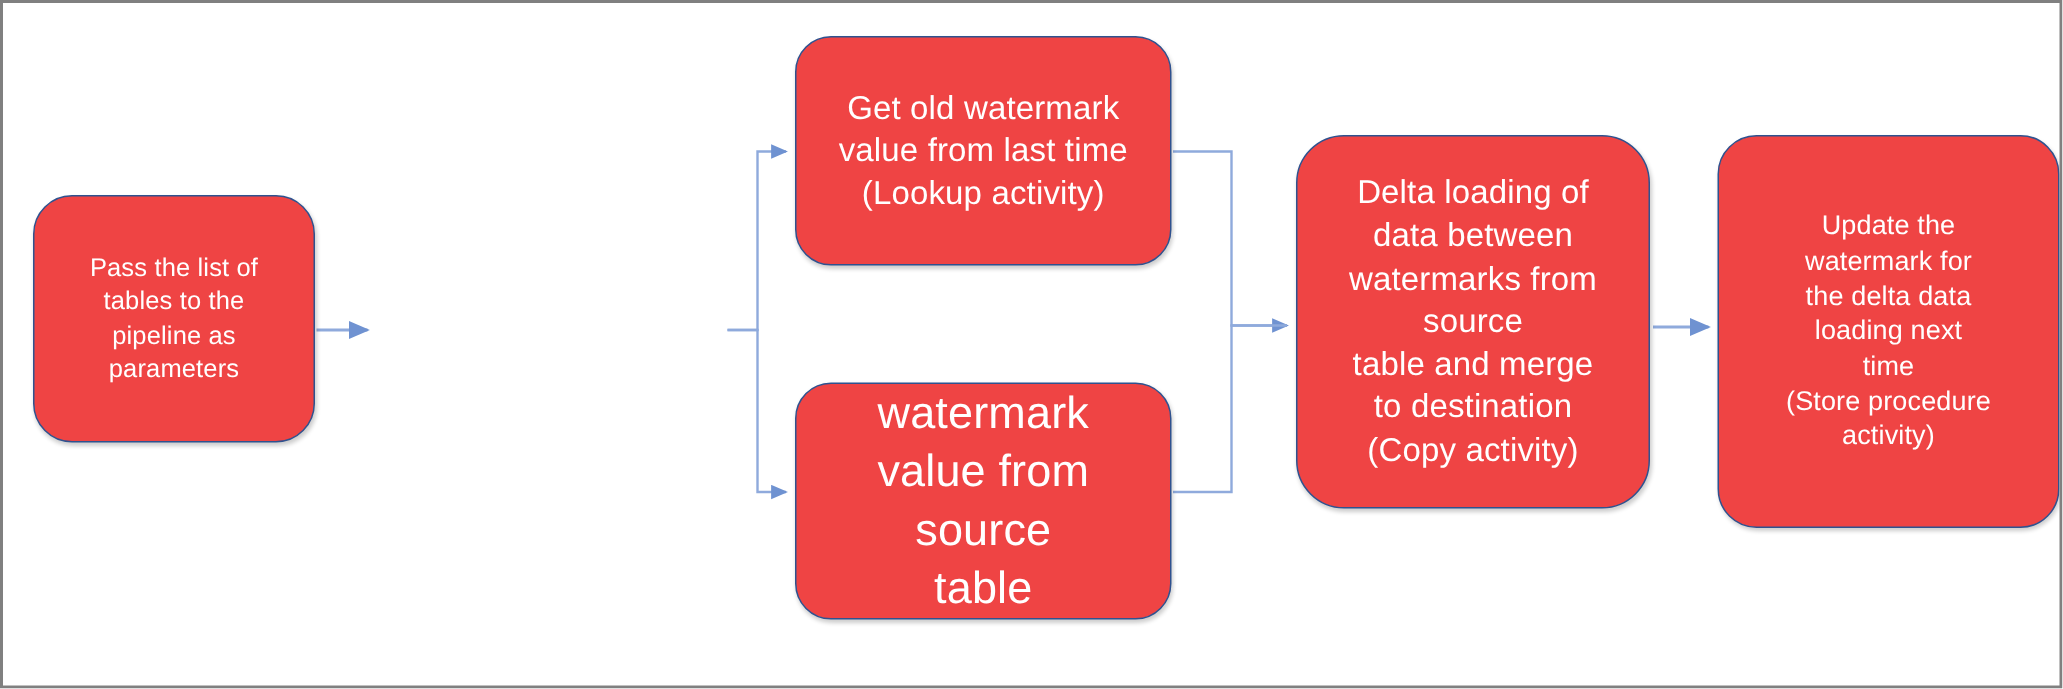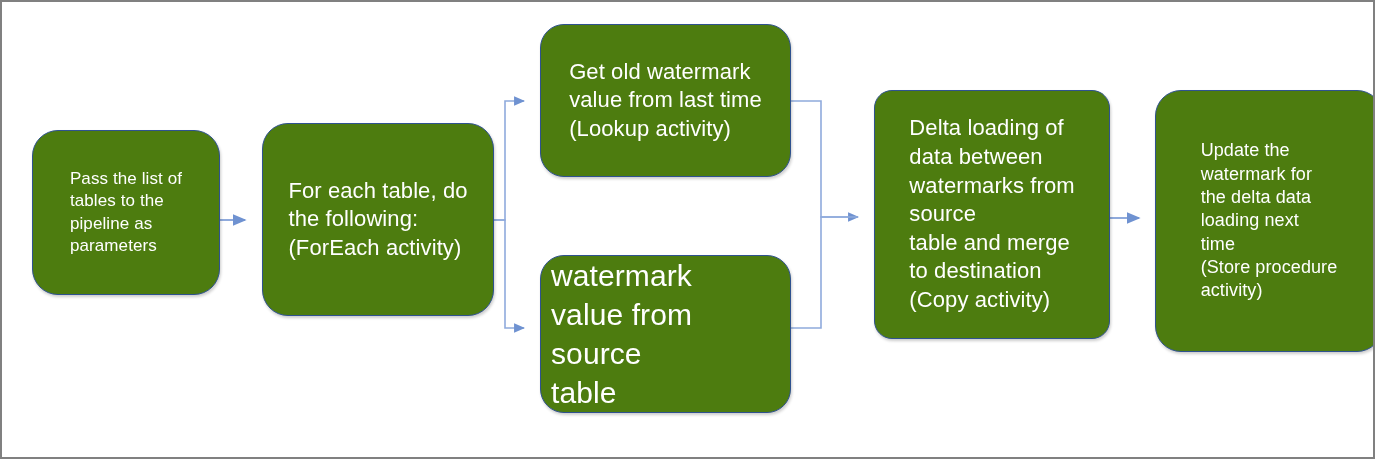--- a/index.html
+++ b/index.html
@@ -16,41 +16,41 @@
     width: 1375px;
     height: 459px;
     background: #ffffff;
     box-sizing: border-box;
     border: 2px solid #808080;
     overflow: hidden;
   }
   .node {
     position: absolute;
     box-sizing: border-box;
-    background: #4d7c0f;
+    background: #ef4444;
     border: 1px solid #2F528F;
     border-radius: 22px;
     color: #ffffff;
     display: flex;
     align-items: center;
     justify-content: center;
+    text-align: center;
     line-height: 1.30;
     letter-spacing: 0.1px;
     box-shadow: 1px 2px 3px rgba(0,0,0,0.20);
     white-space: pre-line;
     padding: 4px 10px;
     font-size: 22px;
-    margin-left: 10px;
   }
   
   #node-pass-tables   { left: 20px;   top: 128px; width: 188px; height: 165px; font-size: 17px; border-radius: 26px; }
   #node-for-each      { left: 250px;  top: 121px; width: 232px; height: 193px; font-size: 22px; border-radius: 26px; }
   #node-old-watermark { left: 528px;  top: 22px;  width: 251px; height: 153px; font-size: 22px; border-radius: 24px; }
   #node-new-watermark { left: 528px;  top: 253px; width: 251px; height: 158px; font-size: 30px; border-radius: 24px; }
-  #node-delta-loading { left: 862px;  top: 88px;  width: 236px; height: 249px; font-size: 22px; border-radius: 18px; }
+  #node-delta-loading { left: 862px;  top: 88px;  width: 236px; height: 249px; font-size: 22px; border-radius: 32px; }
   #node-update-wm     { left: 1143px; top: 88px;  width: 228px; height: 262px; font-size: 18px; border-radius: 26px; }
 
   #connectors {
     position: absolute;
     left: 0;
     top: 0;
     width: 1375px;
     height: 459px;
     pointer-events: none;
   }
@@ -90,23 +90,20 @@
     <g>
       <line x1="1100" y1="216" x2="1137" y2="216" stroke="#8FAADC" stroke-width="2" marker-end="url(#arrowhead)"></line>
     </g>
   </svg>
 
   <div class="node" id="node-pass-tables">Pass the list of
 tables to the
 pipeline as
 parameters</div>
 
-  <div class="node" id="node-for-each">For each table, do
-the following:
-(ForEach activity)</div>
 
   <div class="node" id="node-old-watermark">Get old watermark
 value from last time
 (Lookup activity)</div>
 
   <div class="node" id="node-new-watermark">Get new watermark
 value from source
 table
 (Lookup activity)</div>
 

